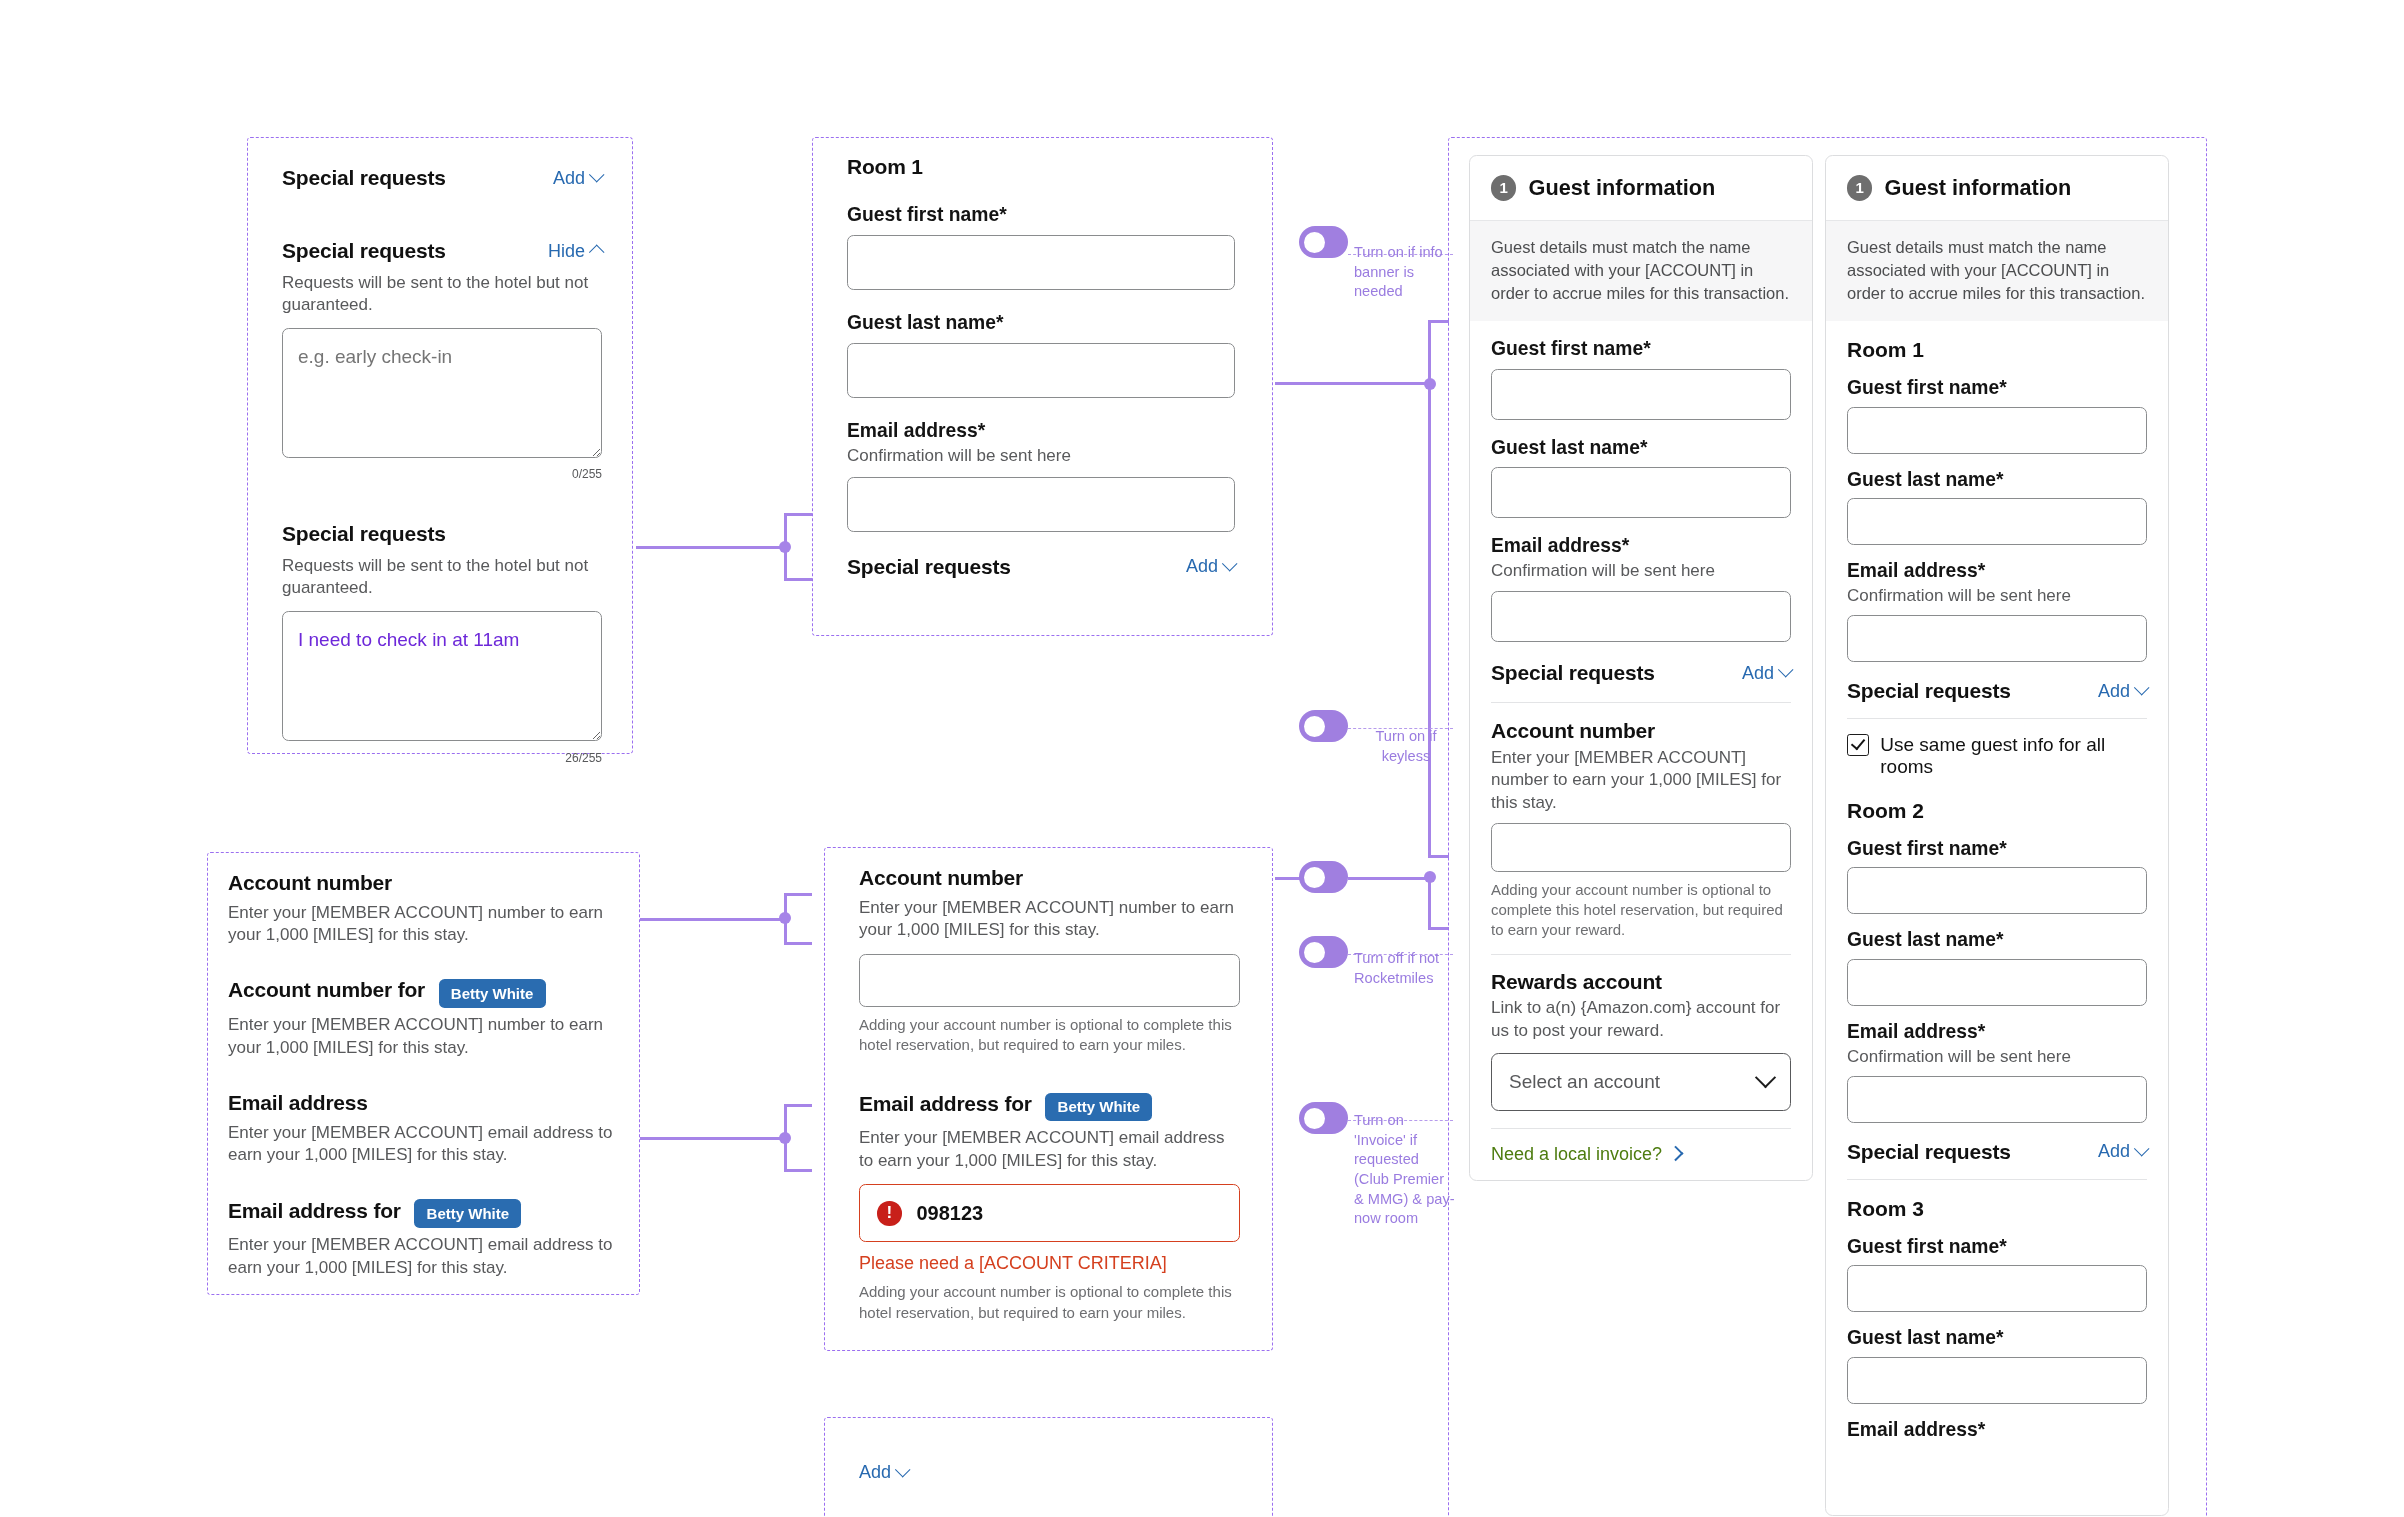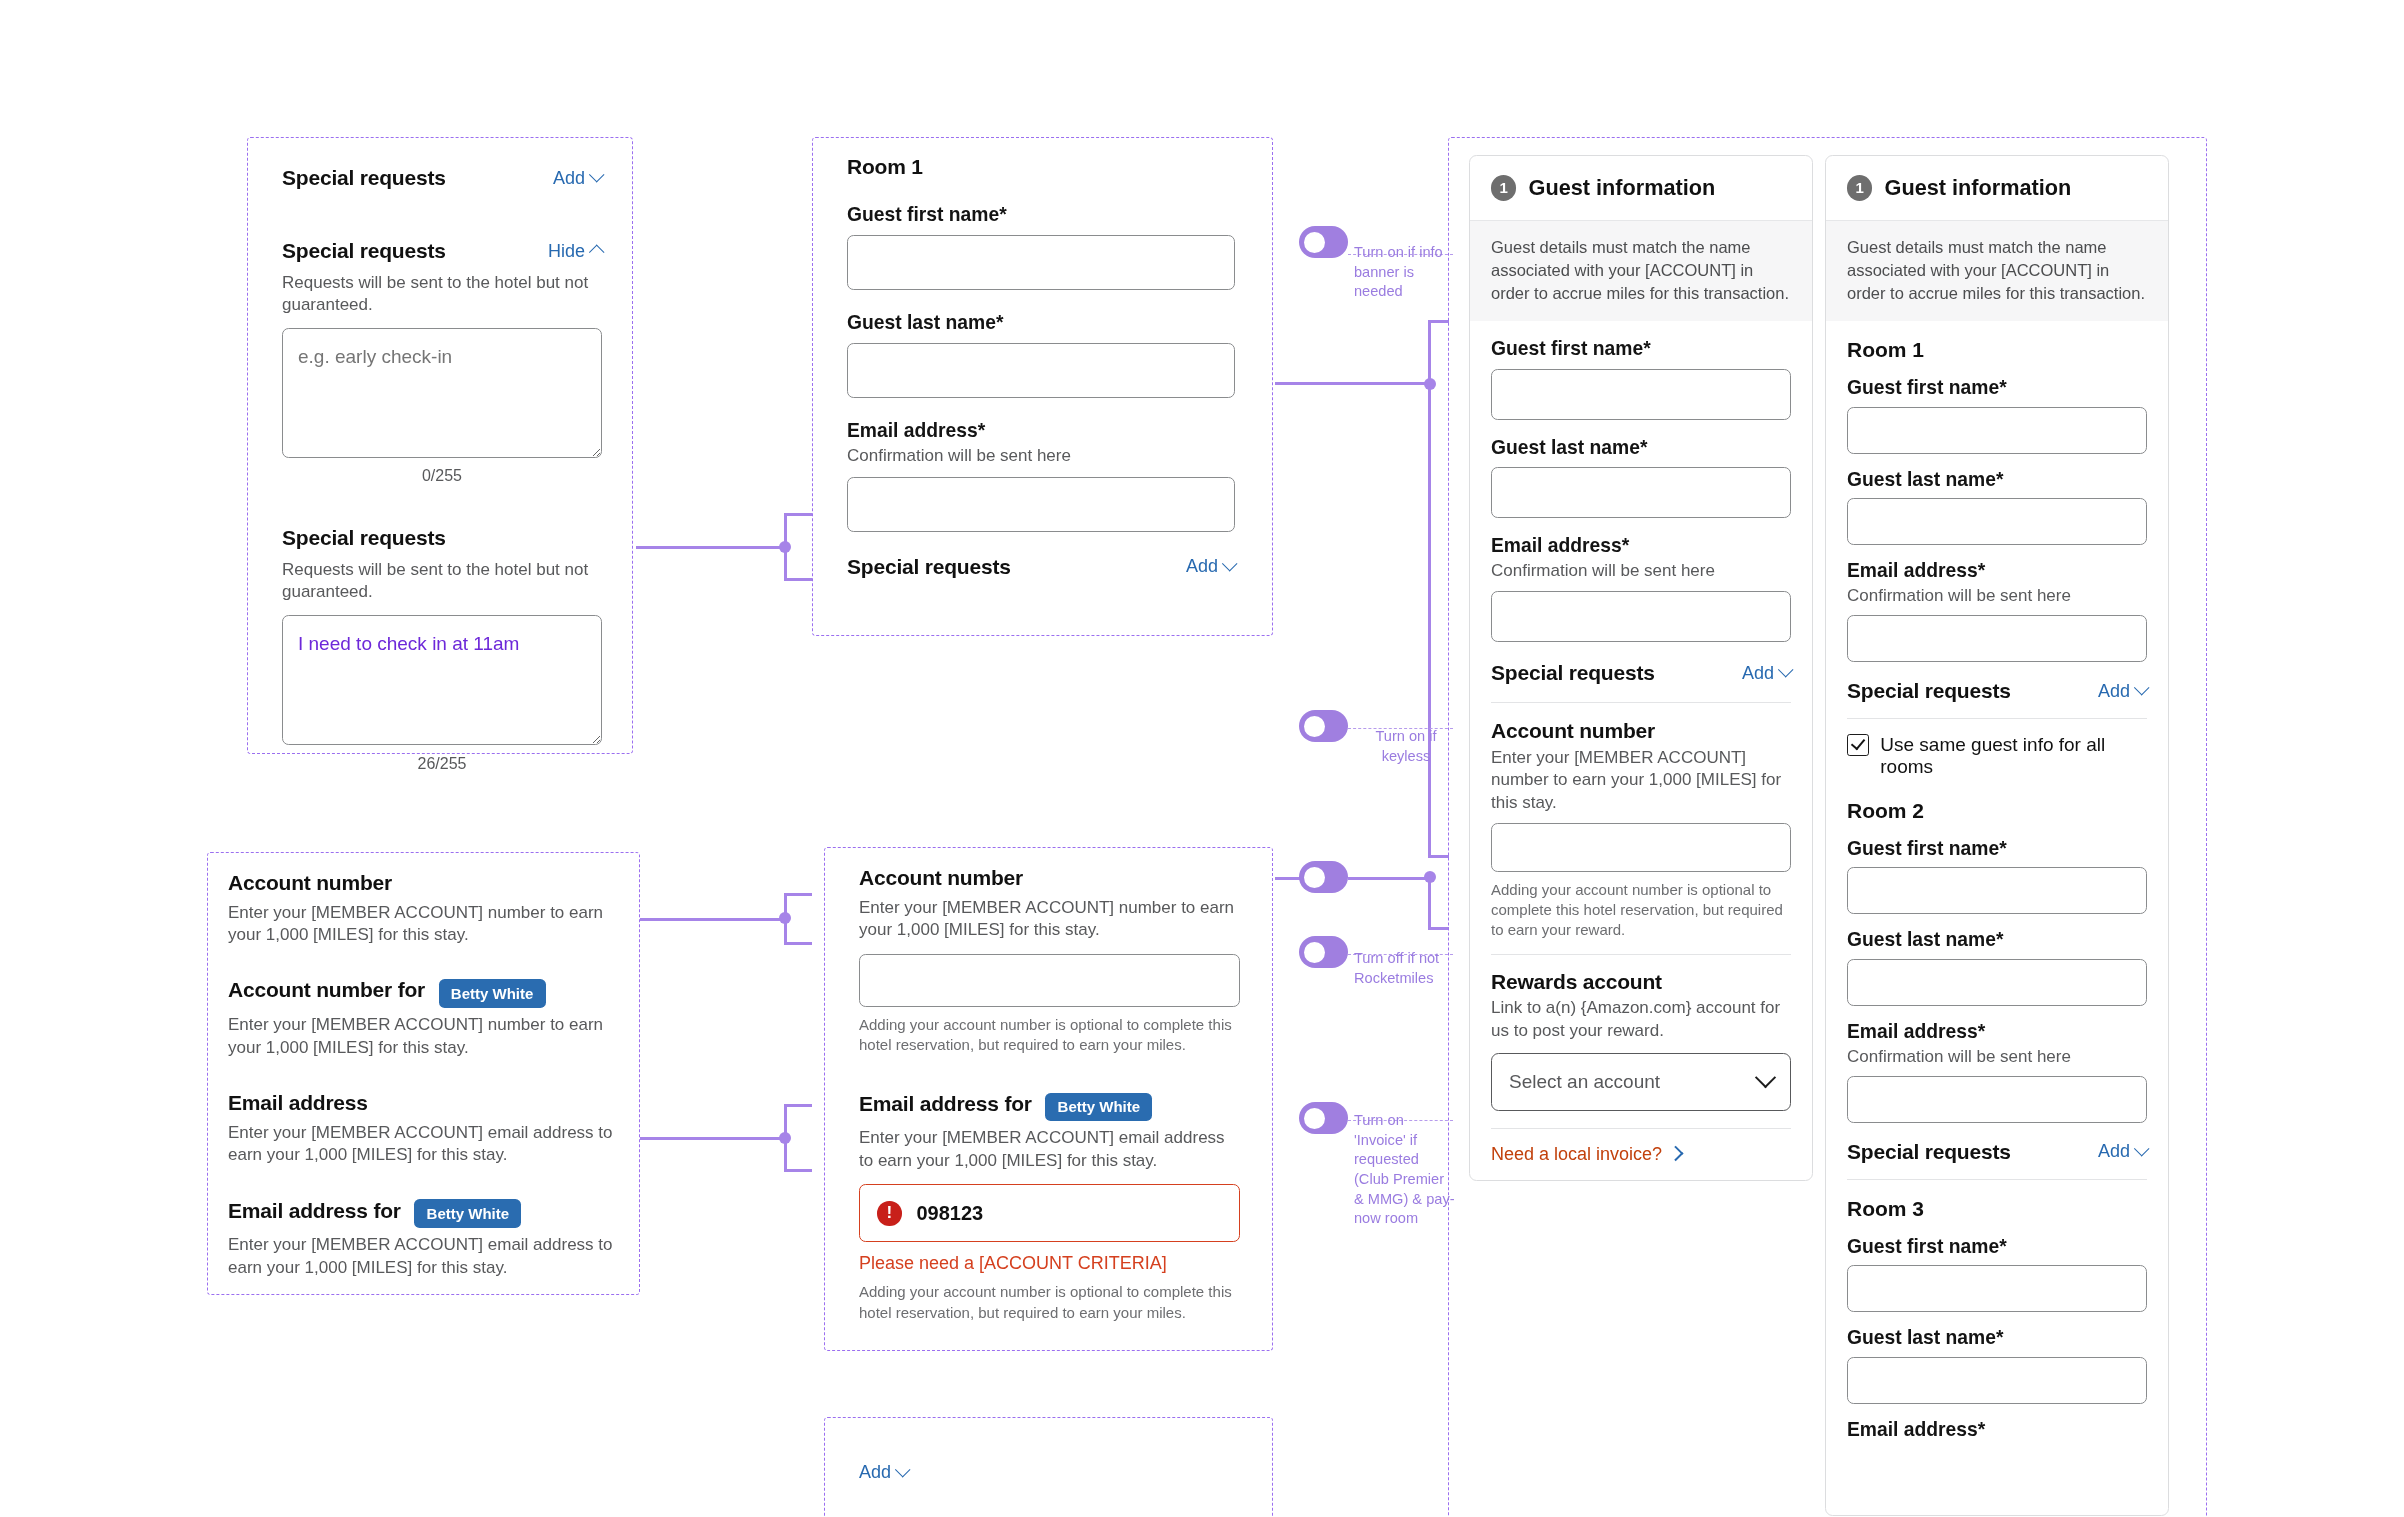--- a/index.html
+++ b/index.html
@@ -52,21 +52,21 @@
     box-sizing:border-box;width:100%;height:55px;
     border:1.4px solid #8a8c8e;border-radius:6.6px;background:#fff;
   }
   .f-area{
     box-sizing:border-box;width:100%;height:130px;
     border:1.4px solid #8a8c8e;border-radius:6.6px;background:#fff;
     font-size:19px;color:#6d6e71;padding:17px 15px;
     font-family:"Liberation Sans",sans-serif;
   }
   .f-area.filled{color:#6d28d9;font-weight:normal;}
-  .counter{font-size:16px;color:#58595b;text-align:center;}
+  .counter{font-size:12px;color:#58595b;text-align:right;}
   .addlink{
     font-size:18px;color:#2769b0;font-weight:400;
     display:inline-flex;align-items:center;gap:5.6px;cursor:pointer;
   }
   .chev{display:inline-block;width:10.4px;height:10.4px;
     border-right:1.9px solid #2769b0;border-bottom:1.9px solid #2769b0;
     transform:rotate(45deg) translate(-1.9px,-1.9px);}
   .chev.up{transform:rotate(-135deg) translate(-0.9px,-0.9px);}
   .rowsplit{display:flex;align-items:center;justify-content:space-between;}
   .pill{
@@ -128,21 +128,21 @@
     width:20px;height:20px;border:1.6px solid #1d1d1d;border-radius:2.8px;
     background:#fff;position:relative;flex:0 0 auto;
   }
   .cbox.checked::after{
     content:"";position:absolute;left:5.6px;top:0.9px;width:5.6px;height:11.3px;
     border-right:2.3px solid #141414;border-bottom:2.3px solid #141414;
     transform:rotate(40deg);
   }
   .cblabel{font-size:19px;color:#111;}
 
-  .linklocal{font-size:18px;color:#c2410c;display:inline-flex;align-items:center;gap:7.5px;}
+  .linklocal{font-size:18px;color:#4d7c0f;display:inline-flex;align-items:center;gap:7.5px;}
   .arrowr{width:9.4px;height:9.4px;border-right:2.1px solid #2769b0;
     border-top:2.1px solid #2769b0;transform:rotate(45deg);}
 </style>
 </head>
 <body>
 
 <div class="stage">
 
   <div class="wire wire-h" style="left:636px;top:546px;width:151px;"></div>
   <div class="wire wire-v" style="left:784px;top:513px;height:68px;"></div>

